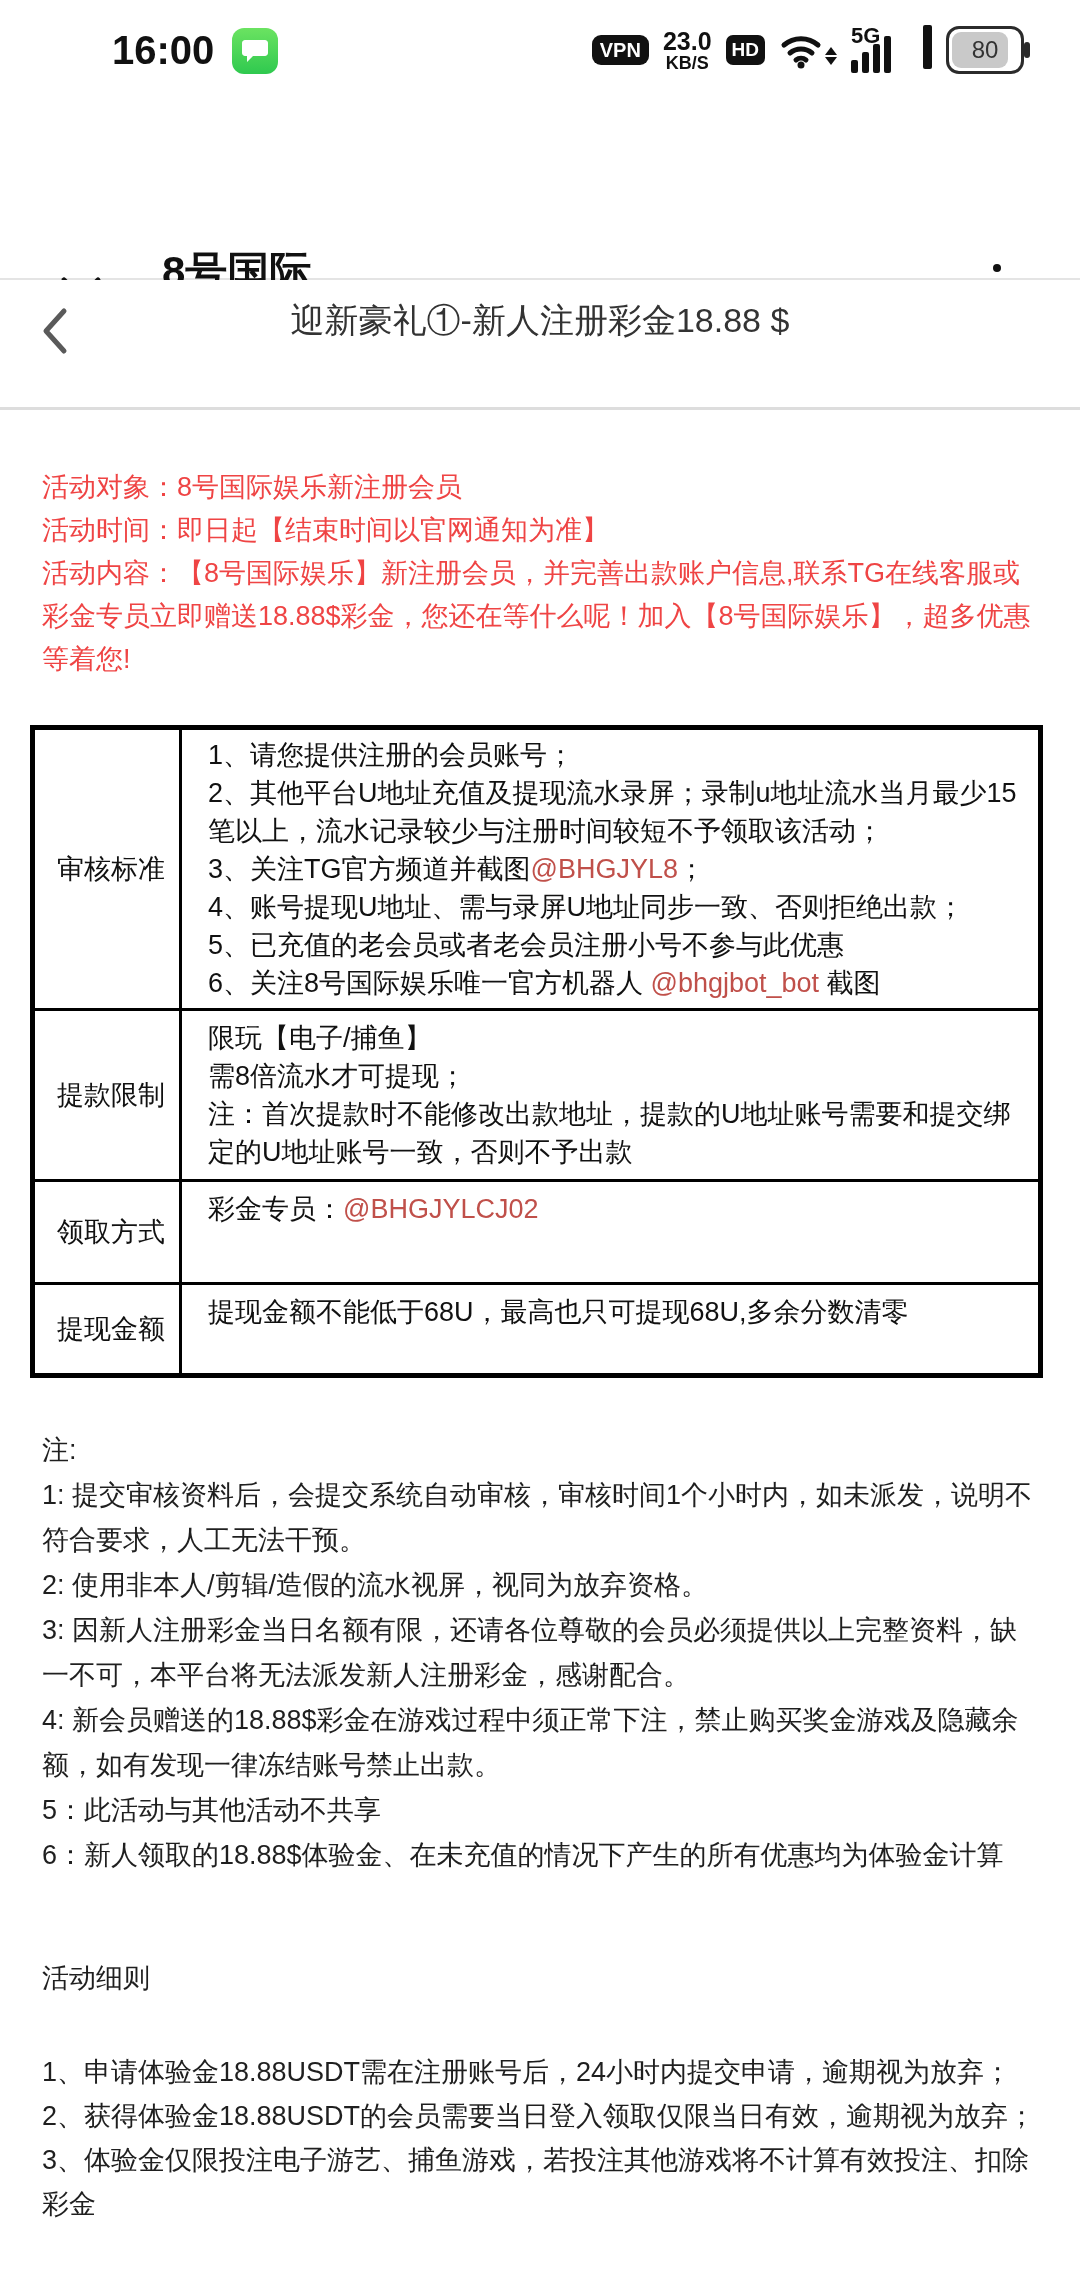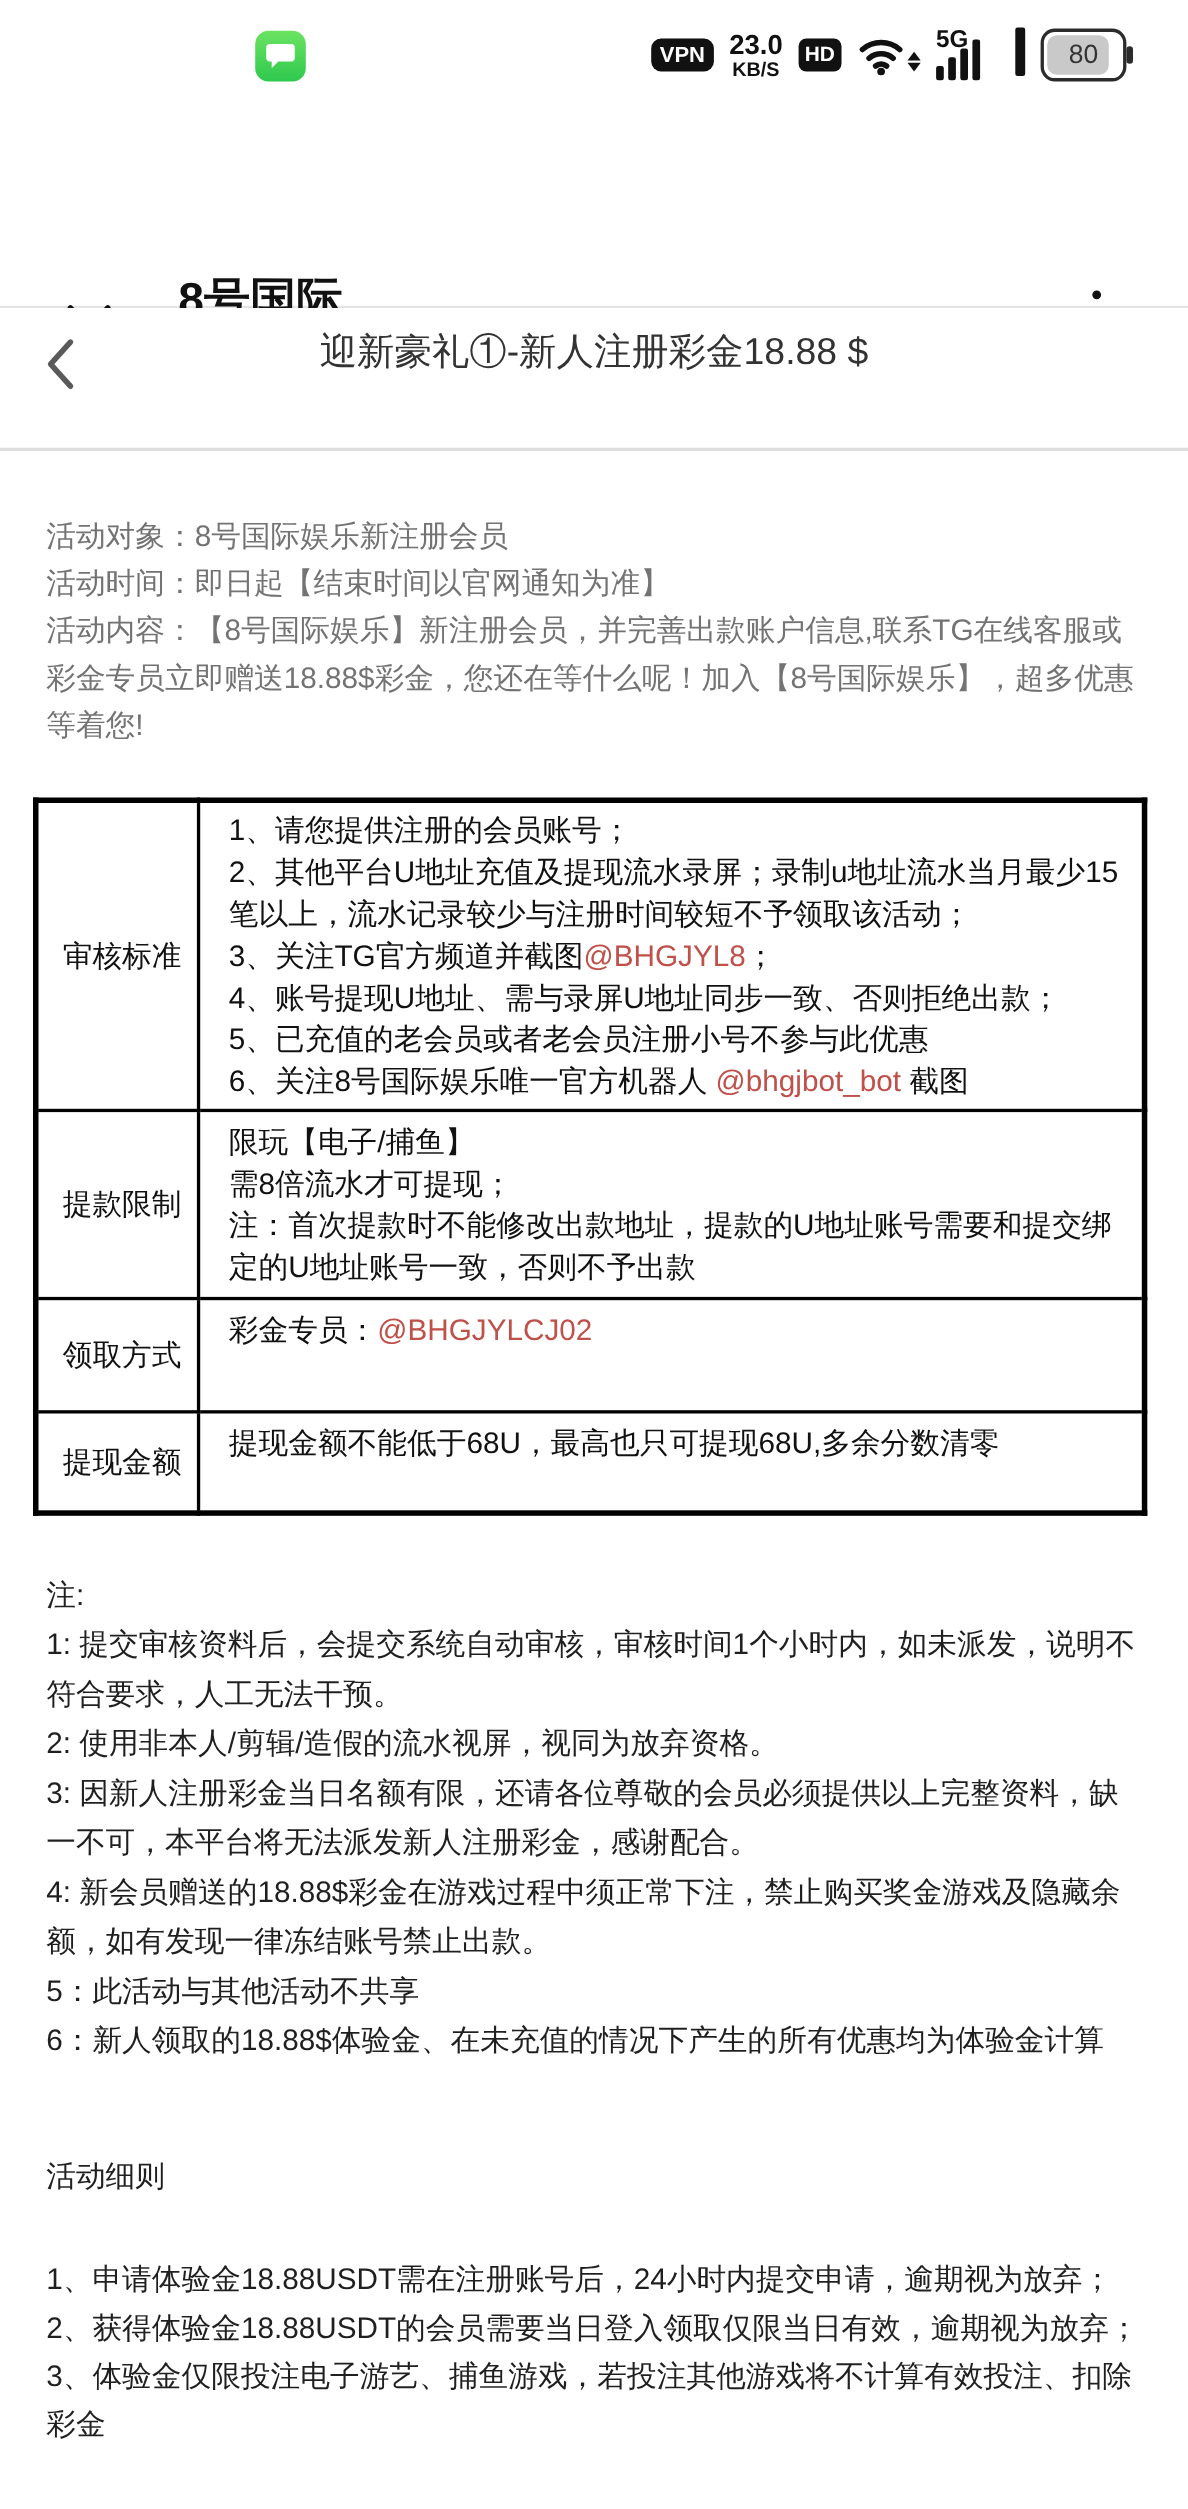--- a/index.html
+++ b/index.html
@@ -41,21 +41,21 @@
   .kebab{position:absolute;left:993px;top:164px;display:flex;flex-direction:column;gap:11px;}
   .kebab i{width:8px;height:8px;border-radius:50%;background:#111;}
 
   
   .page-titlebar{height:127px;position:relative;border-bottom:3px solid #ddd;background:#fff;}
   .back-chev{position:absolute;left:40px;top:322px;top:26px;}
   .p-title{position:absolute;left:120px;right:120px;top:16px;text-align:center;font-size:34px;color:#333;line-height:48px;}
 
   
   .content{background:#fff;}
-  .intro{margin:56px 42px 0;font-size:27px;line-height:43px;color:#737373;}
+  .intro{margin:56px 42px 0;font-size:27px;line-height:43px;color:#ef4444;}
   .intro p{margin:0;}
 
   table.promo{margin:44px 0 0 30px;width:1013px;border-collapse:collapse;table-layout:fixed;}
   table.promo,table.promo td{border:3px solid #000;}
   table.promo{border-width:5px;}
   td.lbl{width:114px;font-size:27px;line-height:40px;vertical-align:middle;padding:6px 8px 6px 22px;color:#111;}
   td.val{font-size:27px;line-height:38px;vertical-align:middle;padding:8px 20px 8px 26px;color:#111;}
   .r-line{margin:0;}
   .red{color:#c0504a;}
   .bonus-val{text-align:center;color:#c0504a;}
@@ -66,20 +66,21 @@
   .rules-title{margin:82px 42px 0;font-size:27px;font-weight:400;color:#1f1f1f;}
   .rules{margin:54px 42px 0;font-size:27px;line-height:44px;color:#1f1f1f;}
   .rules div{margin:0;}
 </style>
 </head>
 <body>
 
 <div class="page">
 
   <div class="status-bar">
+    <div class="time">16:00</div>
     <div class="msg-icon">
       <svg width="28" height="26" viewBox="0 0 28 26">
         <path d="M4 2 h20 c1.6 0 3 1.4 3 3 v10 c0 1.6 -1.4 3 -3 3 h-12 l-6 6 v-6 h-2 c-1.6 0 -3 -1.4 -3 -3 v-10 c0 -1.6 1.4 -3 3 -3 z" fill="#ffffff"></path>
       </svg>
     </div>
     <div class="status-right">
       <div class="vpn-badge">VPN</div>
       <div class="speed">
         <span class="v">23.0</span>
         <span class="u">KB/S</span>

